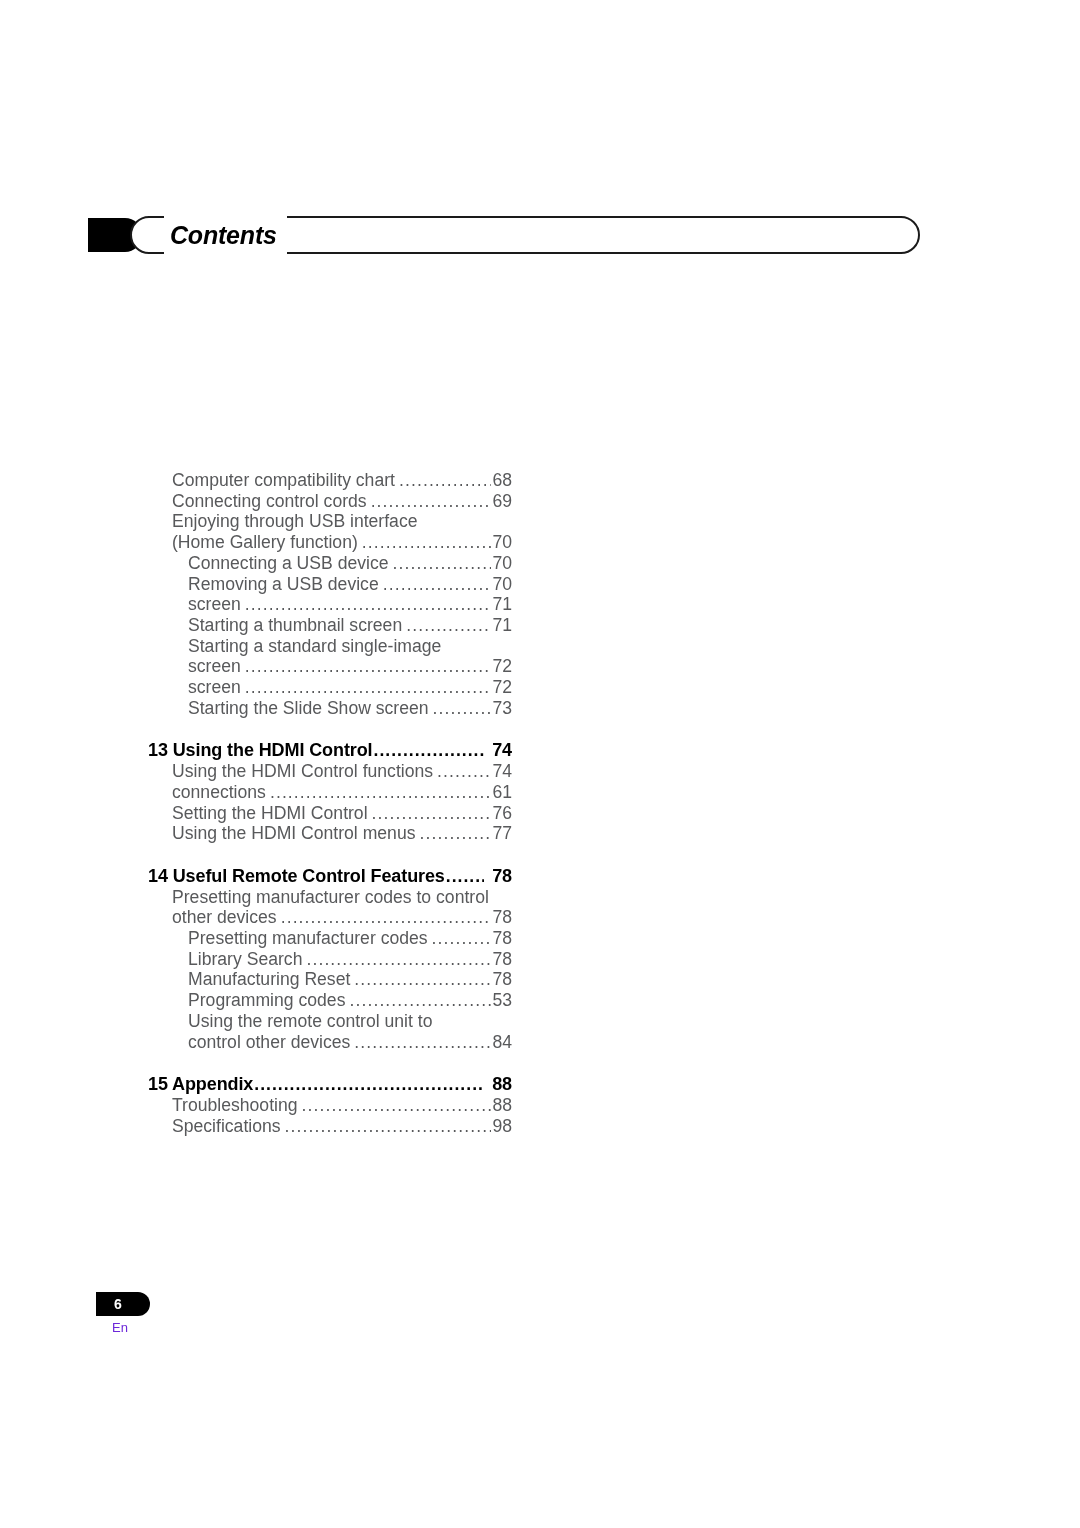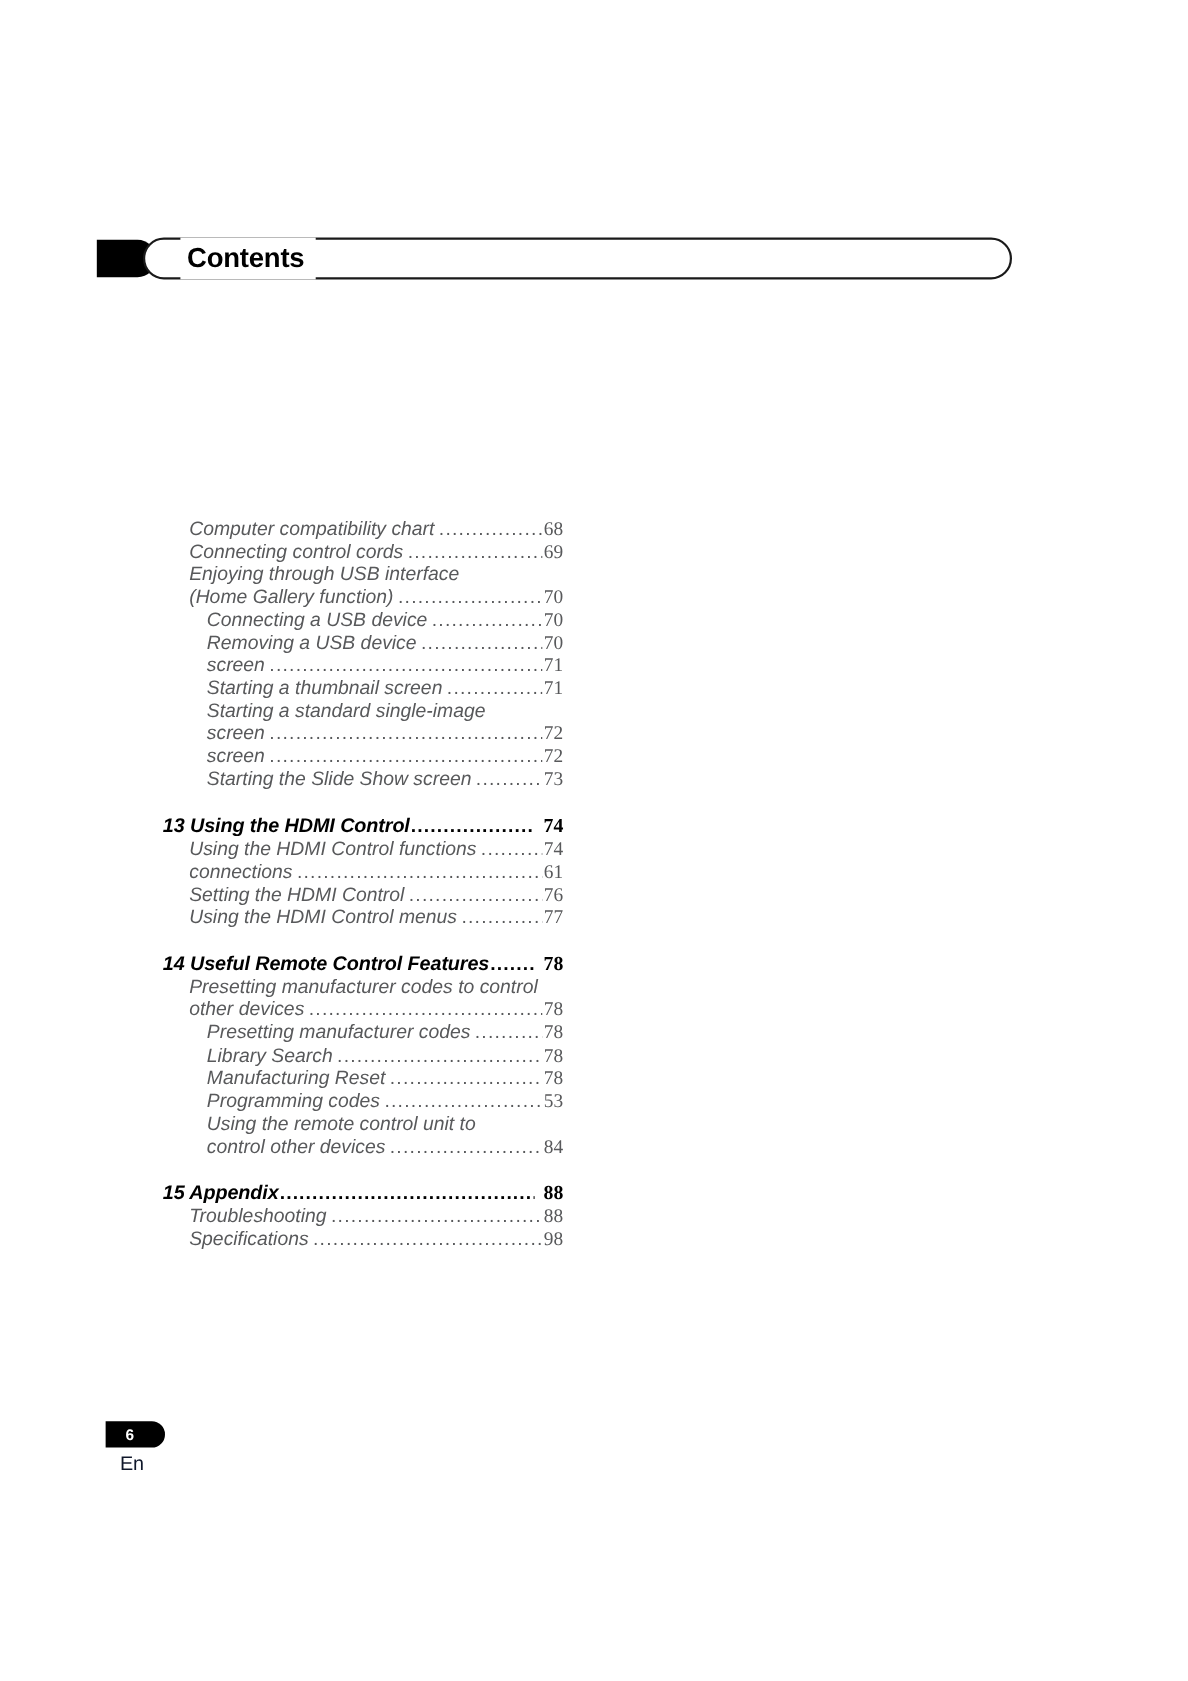--- a/index.html
+++ b/index.html
@@ -15,20 +15,21 @@
     -webkit-font-smoothing: antialiased;
   }
 
   
   .header {
     position: absolute;
     left: 88px;
     top: 216px;
     width: 832px;
     height: 38px;
+    font-style: italic;
   }
   .header-tab {
     position: absolute;
     left: 0;
     top: 2px;
     width: 54px;
     height: 34px;
     background: #000000;
     border-radius: 0 17px 17px 0;
   }
@@ -67,35 +68,34 @@
   .toc-group { margin: 0; padding: 0; }
 
   .row {
     display: flex;
     align-items: baseline;
     font-size: 17.6px;
     line-height: 20.7px;
     color: #58595b;
     white-space: nowrap;
   }
-  .row .txt { flex: 0 0 auto; font-style: italic; }
+  .row .txt { flex: 0 0 auto; }
   .row .leader {
     flex: 1 1 auto;
     overflow: hidden;
     white-space: nowrap;
     color: #58595b;
     font-size: 17.6px;
     letter-spacing: 1.1px;
     margin: 0 1px 0 4px;
     min-width: 0;
   }
   .row .pg {
     flex: 0 0 auto;
     text-align: left;
-    font-family: Liberation Serif, serif;
   }
   .lvl1 { padding-left: 24px; }
   .lvl2 { padding-left: 40px; }
 
   
   .row.chapter {
     color: #000000;
     font-weight: bold;
     font-size: 18px;
     padding-left: 0;
@@ -128,22 +128,22 @@
     font-size: 14px;
     font-weight: bold;
     text-align: center;
     line-height: 24px;
     box-sizing: border-box;
     padding-right: 10px;
   }
   .langlabel {
     width: 54px;
     text-align: center;
-    font-size: 18px;
-    color: #0f172a;
+    font-size: 13px;
+    color: #6d28d9;
     margin-top: 4px;
     padding-right: 6px;
     box-sizing: border-box;
   }
 </style>
 </head>
 <body>
 
 <div class="header">
   <div class="header-tab"></div>

